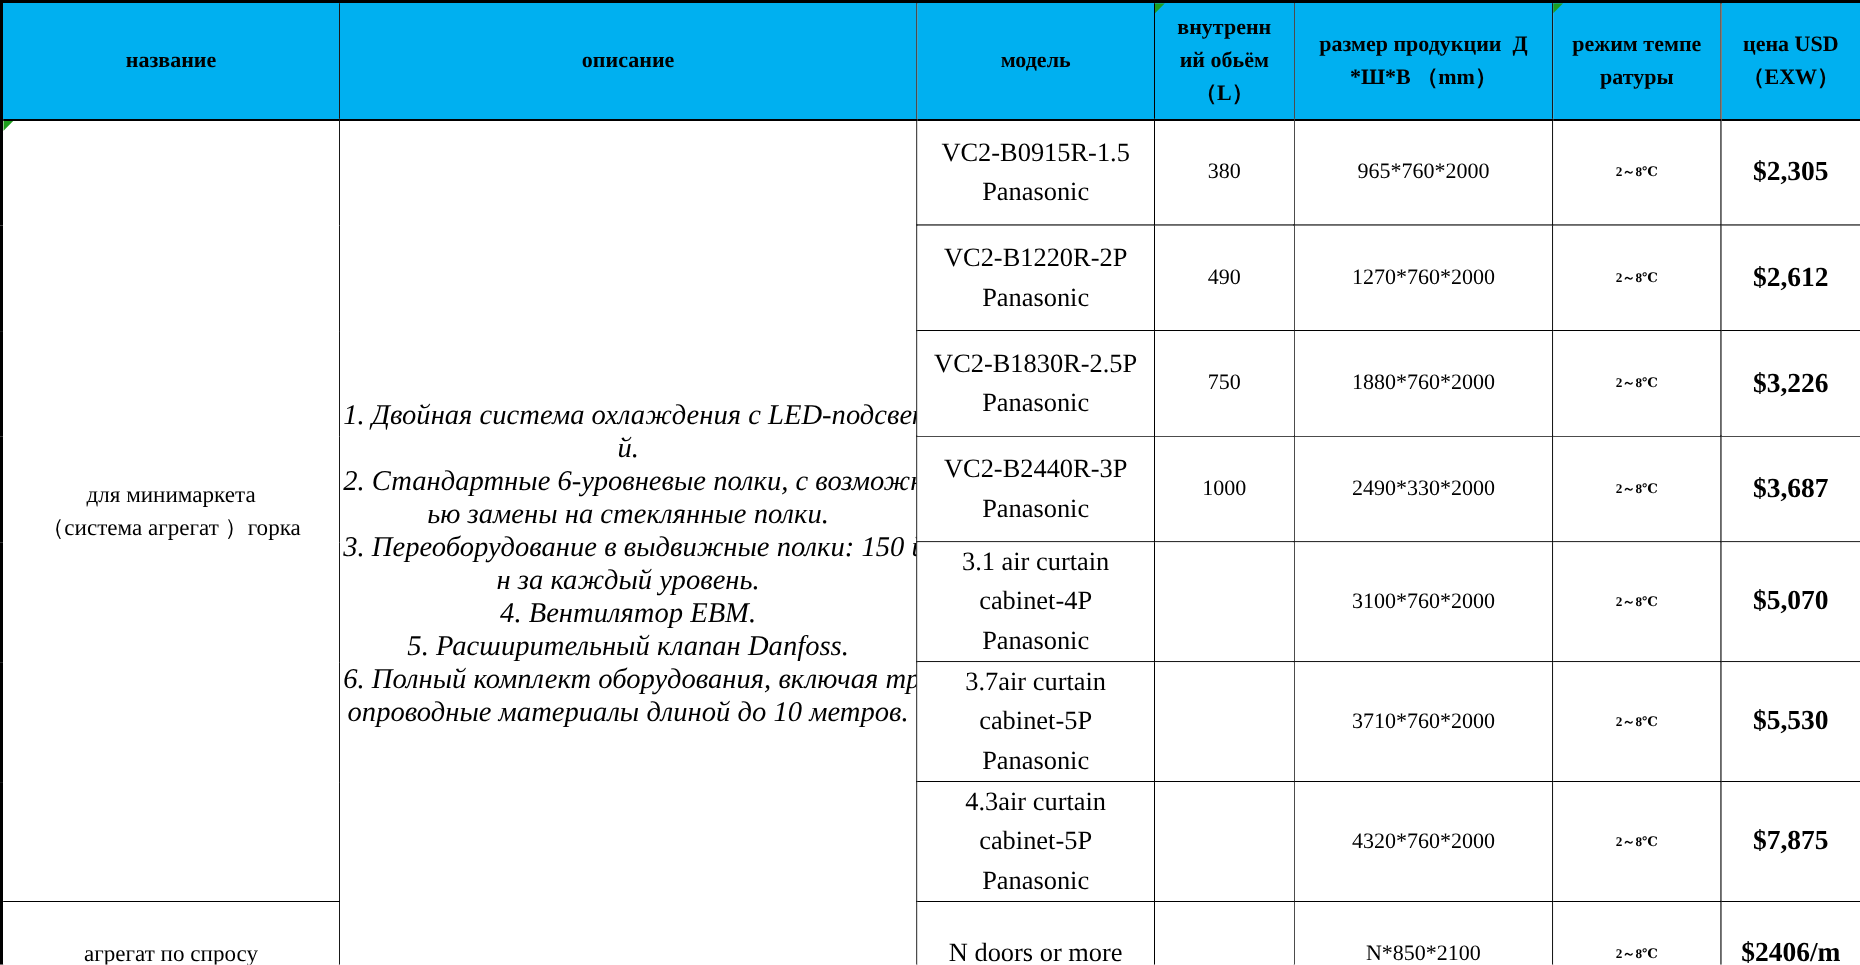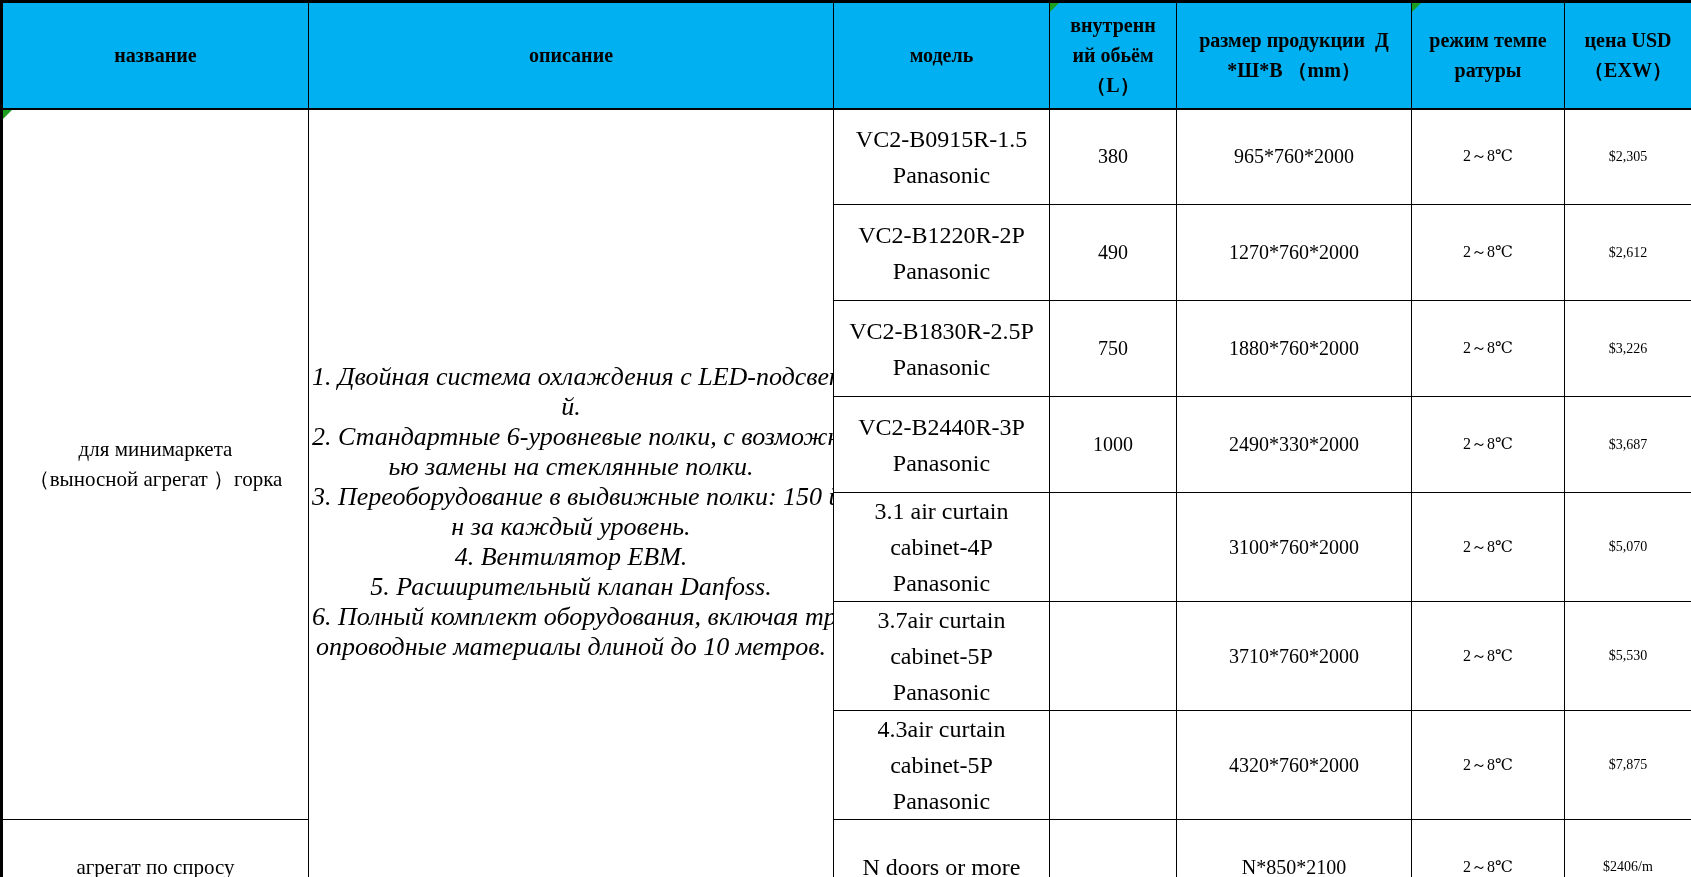--- a/index.html
+++ b/index.html
@@ -33,22 +33,22 @@
   .header-row{height:107px;}
   .body-row{height:96px;}
   .name-cell{font-size:21px;line-height:1.45;}
   .desc-cell{text-align:left;}
   .desc-text{
     white-space:pre;overflow:hidden;text-align:center;
     font-size:26px;line-height:30px;padding:0 3px;font-style:italic;
   }
   .model-cell{font-size:24px;line-height:1.5;}
   .num-cell{font-size:20px;}
-  .temp-cell{font-size:16px;}
-  .price-cell{font-size:14px;font-weight:normal;}
+  .temp-cell{font-size:12px;font-weight:bold;}
+  .price-cell{font-size:25px;font-weight:bold;}
   .corner-marker{
     position:absolute;top:0;left:0;width:0;height:0;
     border-top:9px solid var(--marker-green);
     border-right:9px solid transparent;
   }
 </style>
 </head>
 <body>
 
 <div class="sheet">
@@ -92,21 +92,21 @@
           <span class="pre">цена USD
 （EXW）</span>
         </th>
       </tr>
     </thead>
     <tbody>
       <tr class="body-row">
         <td class="name-cell" rowspan="7">
           <span class="corner-marker"></span>
           <span class="pre">для минимаркета
-（выносной агрегат ）горка</span>
+（система агрегат ）горка</span>
         </td>
         <td class="desc-cell" rowspan="8">
           <div class="desc-text">1. Двойная система охлаждения с LED-подсветко
 й.
 2. Стандартные 6-уровневые полки, с возможност
 ью замены на стеклянные полки.
 3. Переоборудование в выдвижные полки: 150 йе
 н за каждый уровень.
 4. Вентилятор EBM.
 5. Расширительный клапан Danfoss.

